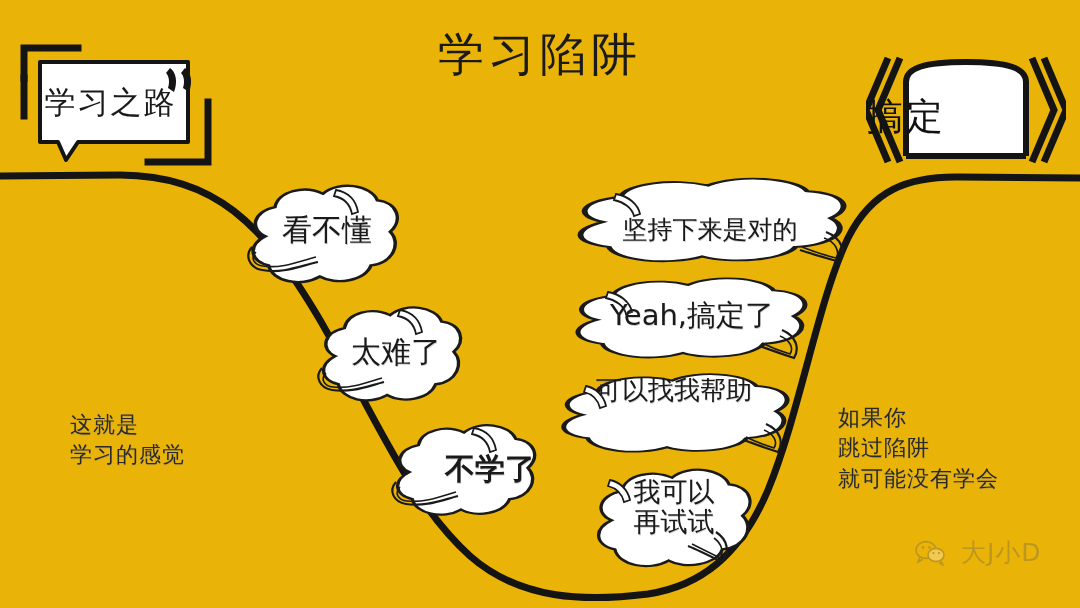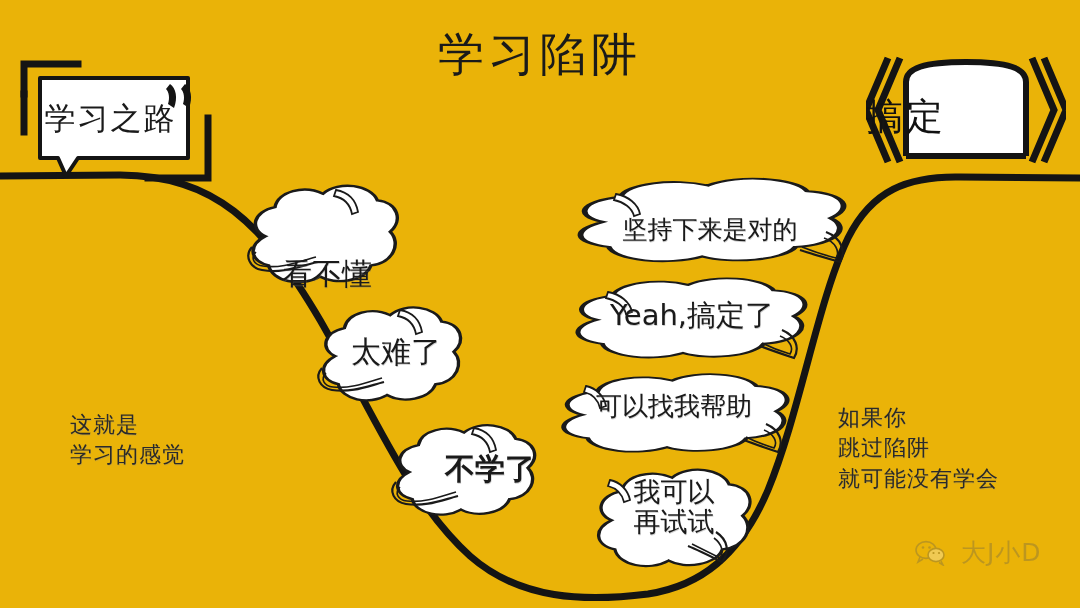--- a/index.html
+++ b/index.html
@@ -32,21 +32,21 @@
     line-height: 1.15;
     letter-spacing: 5px;
     color: #1a1a1a;
     font-weight: 500;
     white-space: nowrap;
   }
   
   #left-label {
     position: absolute;
     left: 18px;
-    top: 60px;
+    top: 44px;
     width: 195px;
     height: 122px;
     text-decoration: underline;
   }
   #left-label .lbl-text {
     position: absolute;
     left: 0; top: 38px;
     width: 185px;
     text-align: center;
     font-size: 31px;
@@ -222,27 +222,27 @@
     </g>
 
     <g>
       <use href="#cloudShape" x="0" y="0" transform="translate(588,462) scale(1.68,1.12)" fill="#ffffff" stroke="#1a1a1a" stroke-width="2.0"></use>
       <path d="M 716 532 C 728 540, 730 552, 722 562 C 710 556, 698 550, 688 546" fill="none" stroke="#1a1a1a" stroke-width="2.2"></path>
       <path d="M 714 538 C 722 544, 724 552, 720 558 C 710 553, 700 548, 692 544" fill="none" stroke="#1a1a1a" stroke-width="1.6"></path>
       <path d="M 610 480 C 620 482, 628 490, 630 500 L 624 502 C 622 494, 616 488, 608 486 Z" fill="#ffffff" stroke="#1a1a1a" stroke-width="1.8"></path>
     </g>
   </svg>
 
-  <div class="bubble-text" style="left:256px; top:213px; width:142px; font-size:30px;margin-top:44px;">看不懂</div>
+  <div class="bubble-text" style="left:256px; top:213px; width:142px; font-size:30px;">看不懂</div>
   <div class="bubble-text" style="left:326px; top:335px; width:140px; font-size:30px;">太难了</div>
   <div class="bubble-text" style="left:420px; top:452px; width:140px; font-size:30px;font-weight:bold;">不学了</div>
 
   <div class="bubble-text" style="left:588px; top:216px; width:244px; font-size:25px;">坚持下来是对的</div>
   <div class="bubble-text" style="left:592px; top:299px; width:200px; font-size:29px;">Yeah,搞定了</div>
-  <div class="bubble-text" style="left:574px; top:392px; width:200px; font-size:26px;">可以找我帮助</div>
+  <div class="bubble-text" style="left:574px; top:376px; width:200px; font-size:26px;">可以找我帮助</div>
   <div class="bubble-text" style="left:614px; top:477px; width:120px; font-size:27px;">我可以
 再试试</div>
 
   <div class="caption" id="caption-left">这就是
 学习的感觉</div>
   <div class="caption" id="caption-right">如果你
 跳过陷阱
 就可能没有学会</div>
 
   <div id="watermark">

